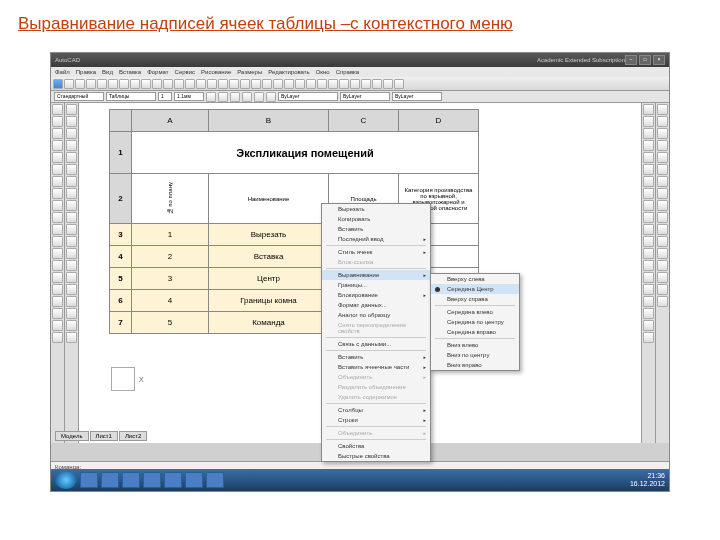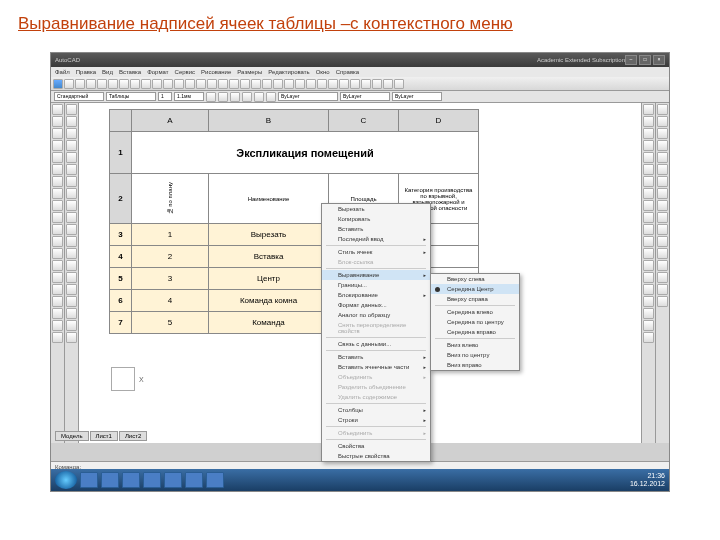--- a/index.html
+++ b/index.html
@@ -216,21 +216,21 @@
         <tr class="datarow">
               <th class="rowhdr sel">5</th>
               <td class="sel">3</td>
               <td class="sel">Центр</td>
               <td></td>
               <td></td>
             </tr>
         <tr class="datarow">
               <th class="rowhdr sel">6</th>
               <td class="sel">4</td>
-              <td class="sel">Команда комна</td>
+              <td class="sel">Границы комна</td>
               <td></td>
               <td></td>
             </tr>
         <tr class="datarow">
               <th class="rowhdr sel">7</th>
               <td class="sel">5</td>
               <td class="sel">Команда</td>
               <td></td>
               <td></td>
             </tr>

